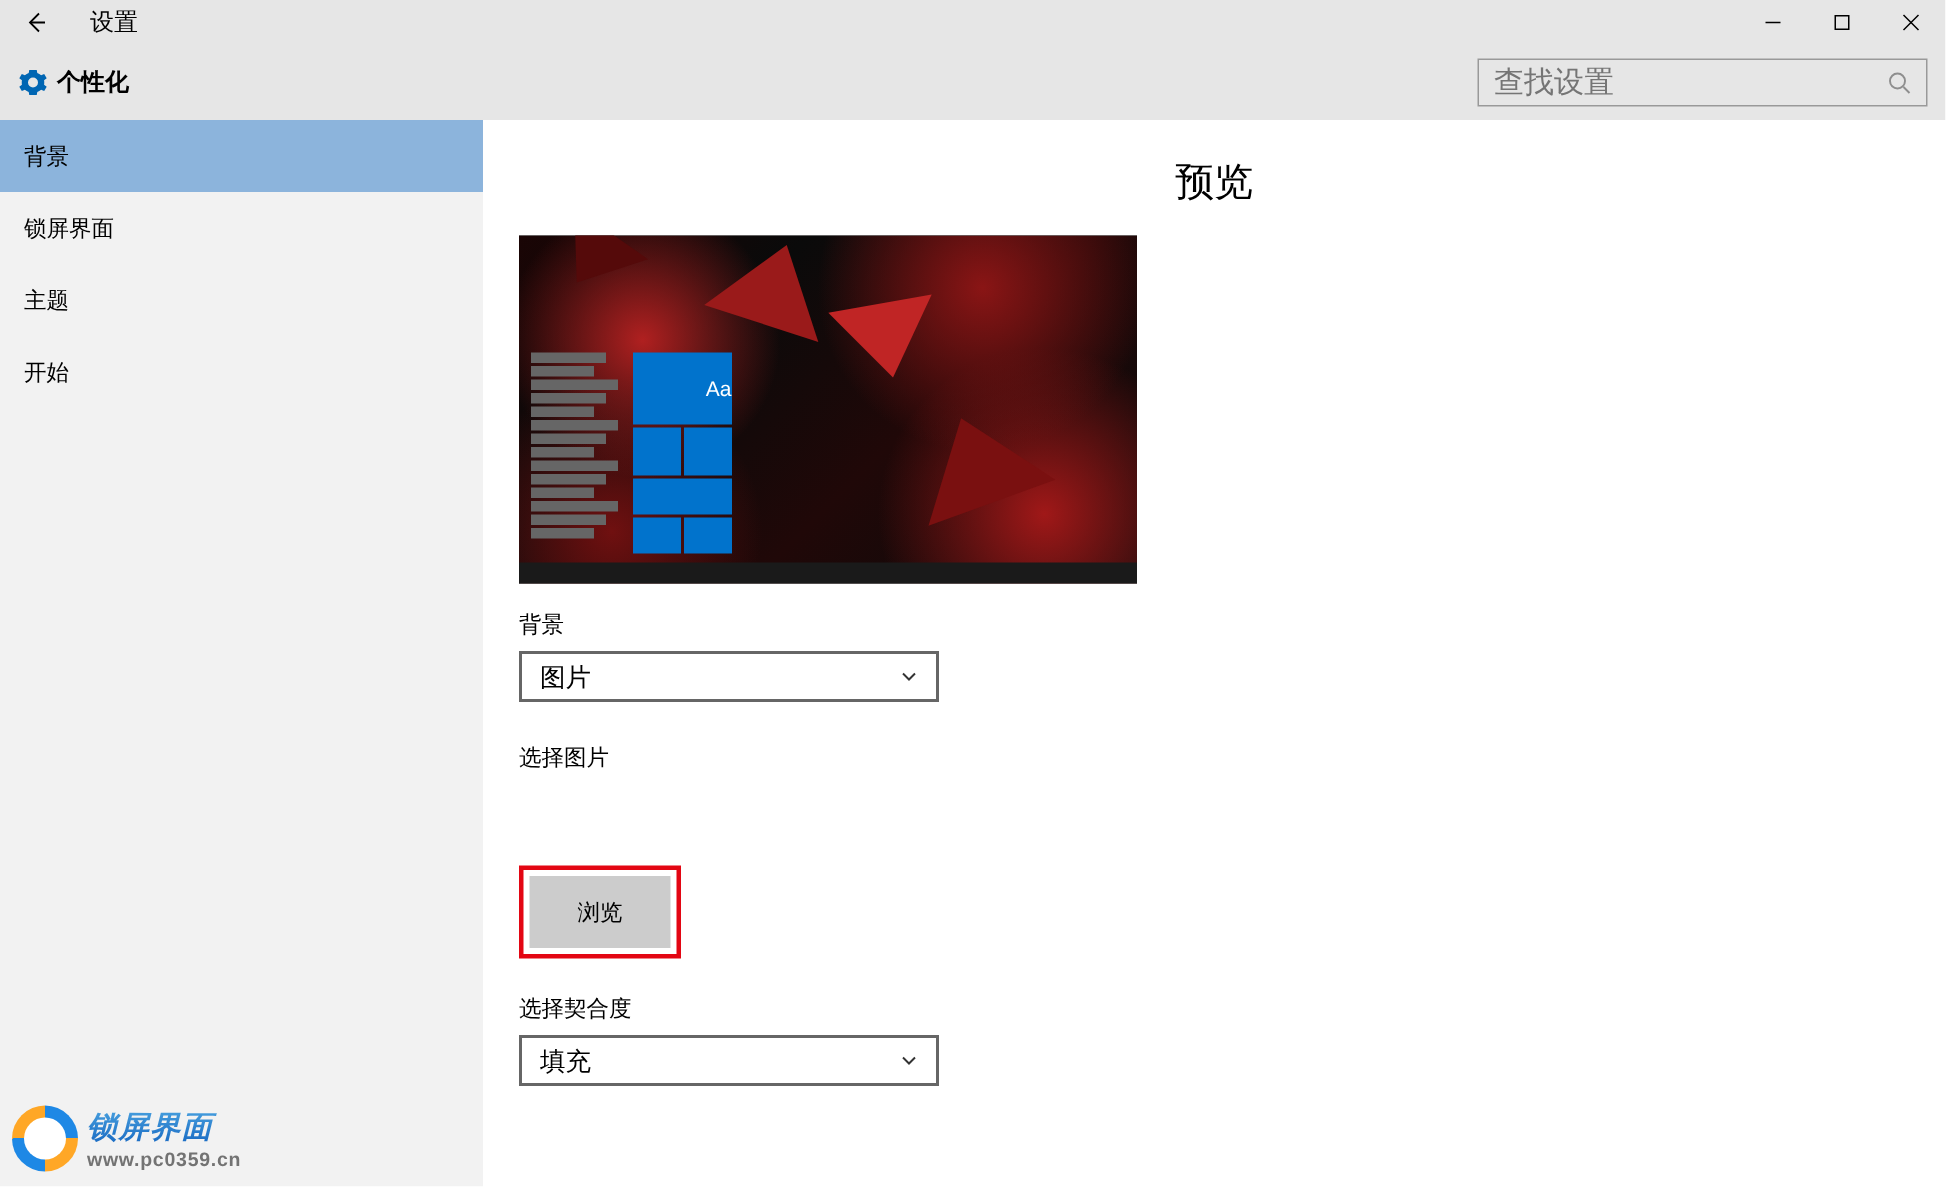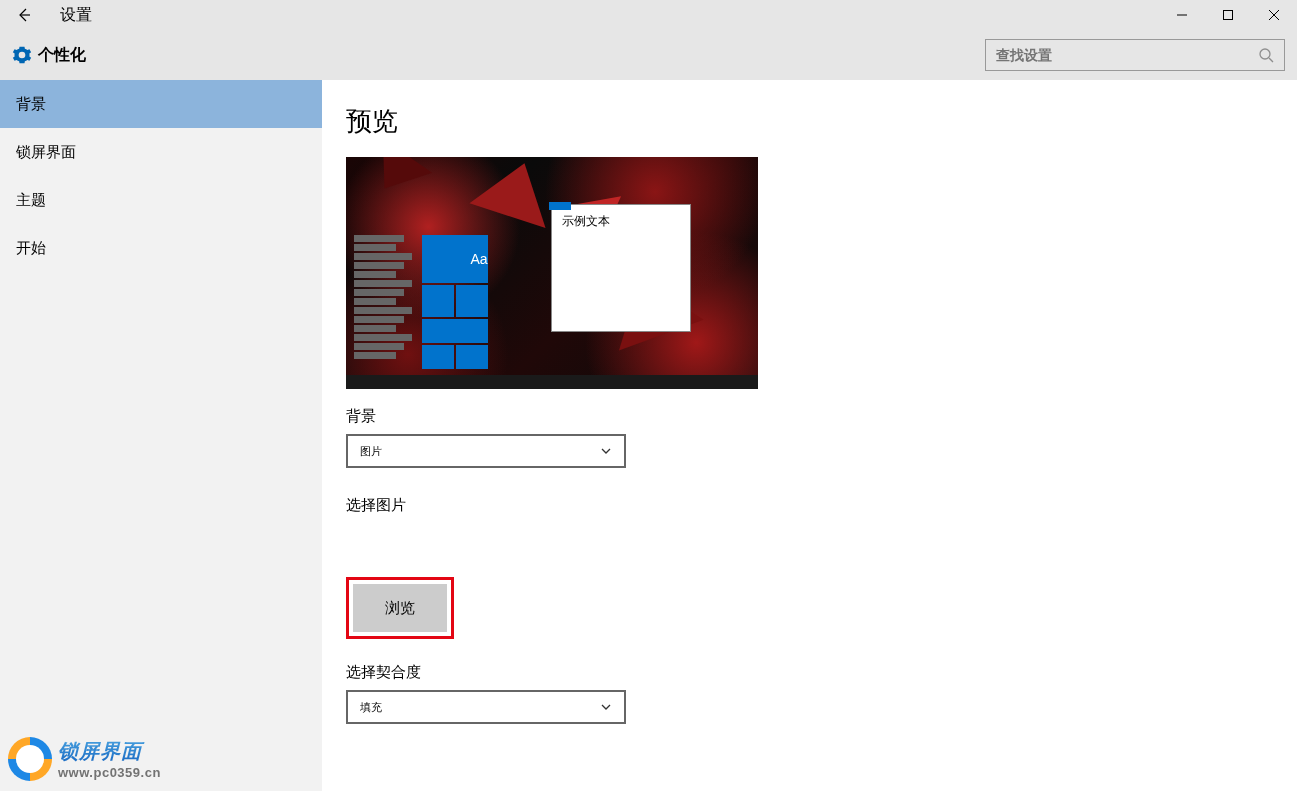--- a/index.html
+++ b/index.html
@@ -12,31 +12,31 @@
 .title-text { font-size:16px; color:#000; margin-left:12px; }
 .win-controls { display:flex; }
 .win-btn { width:46px; height:30px; display:flex; align-items:center; justify-content:center; cursor:pointer; }
 
 
 .header { height:50px; background:#e6e6e6; display:flex; align-items:center; justify-content:space-between; padding:0 12px; }
 .header-left { display:flex; align-items:center; gap:6px; }
 .gear-icon { width:20px; height:20px; }
 .header-title { font-size:16px; font-weight:600; color:#000; }
 .search-box { width:300px; height:32px; border:1px solid #999; background:#e6e6e6; display:flex; align-items:center; padding:0 10px; justify-content:space-between; }
-.search-box input { border:none; background:transparent; outline:none; font-size:14px; color:#4d7c0f; width:260px;font-weight:bold; }
+.search-box input { border:none; background:transparent; outline:none; font-size:20px; color:#4d7c0f; width:260px; }
 .search-icon { width:16px; height:16px; opacity:.6; }
 
 
 .content { display:flex; height:calc(100% - 80px); }
 .sidebar { width:322px; background:#f2f2f2; }
 .sidebar-item { height:48px; display:flex; align-items:center; padding-left:16px; font-size:15px; color:#000; cursor:pointer; }
 .sidebar-item.active { background:#8cb4dc; }
 
 .main { flex:1; background:#fff; padding:24px; overflow:auto; }
-.main h1 { font-size:26px; font-weight:400; margin-bottom:18px; }
+.main h1 { font-size:26px; font-weight:400; margin-bottom:18px;text-align:center; }
 
 
 .preview { width:412px; height:232px; background:#000; position:relative; overflow:hidden; margin-bottom:18px; }
 .preview-bg { position:absolute; inset:0; background:
   radial-gradient(circle at 20% 30%, #b02020 0%, transparent 25%),
   radial-gradient(circle at 75% 15%, #8a1515 0%, transparent 30%),
   radial-gradient(circle at 85% 80%, #a01818 0%, transparent 28%),
   radial-gradient(circle at 15% 85%, #701010 0%, transparent 25%),
   linear-gradient(135deg,#1a0505 0%,#0a0a0a 30%,#200808 60%,#0a0a0a 100%);
 }
@@ -55,21 +55,21 @@
 .tile-row{display:flex;gap:2px;margin-top:2px;}
 .tile-sm{width:32px;height:32px;background:#0173cc;}
 .tile-wide{width:66px;height:24px;background:#0173cc;margin-top:2px;}
 .tile-row2{display:flex;gap:2px;margin-top:2px;}
 .tile-sml{width:32px;height:24px;background:#0173cc;}
 .preview-window { position:absolute; left:205px; top:47px; width:140px; height:128px; background:#fff; border:1px solid #888; }
 .preview-window-title { position:absolute; top:-3px; left:-3px; width:22px; height:8px; background:#0173cc; }
 .preview-window-text { font-size:12px; padding:8px 10px; color:#000; }
 
 .label { font-size:15px; color:#000; margin-bottom:8px; }
-.dropdown { width:280px; height:34px; border:2px solid #666; background:#fff; display:flex; align-items:center; justify-content:space-between; padding:0 12px; font-size:11px; cursor:pointer; margin-bottom:28px; }
+.dropdown { width:280px; height:34px; border:2px solid #666; background:#fff; display:flex; align-items:center; justify-content:space-between; padding:0 12px; font-size:17px; cursor:pointer; margin-bottom:28px; }
 .chev { width:12px; height:12px; }
 
 .browse-wrap { display:inline-block; border:3px solid #e30613; padding:4px; margin-bottom:24px; margin-top:54px; }
 .browse-btn { width:94px; height:48px; background:#ccc; border:none; font-size:15px; color:#000; cursor:pointer; }
 
 
 .watermark { position:absolute; left:8px; bottom:10px; display:flex; align-items:center; gap:6px; }
 .wm-logo { width:44px; height:44px; border-radius:50%; background:conic-gradient(#1e88e5 0 90deg,#ffa726 90deg 180deg,#1e88e5 180deg 270deg,#ffa726 270deg 360deg); position:relative; }
 .wm-logo::after{content:"";position:absolute;inset:8px;border-radius:50%;background:#fff;}
 .wm-text { display:flex; flex-direction:column; }
@@ -173,24 +173,20 @@
               <div class="tile-sm"></div>
               <div class="tile-sm"></div>
             </div>
           <div class="tile-wide"></div>
           <div class="tile-row2">
               <div class="tile-sml"></div>
               <div class="tile-sml"></div>
             </div>
         </div>
       </div>
-      <div class="preview-window">
-        <div class="preview-window-title"></div>
-        <div class="preview-window-text">示例文本</div>
-      </div>
       <div class="preview-taskbar"></div>
     </div>
 
     <div class="label">背景</div>
     <div class="dropdown">
       <span>图片</span>
       <svg class="chev" viewBox="0 0 12 12">
           <path d="M2 4 L6 8 L10 4" stroke="#333" stroke-width="1.3" fill="none"></path>
         </svg>
     </div>

